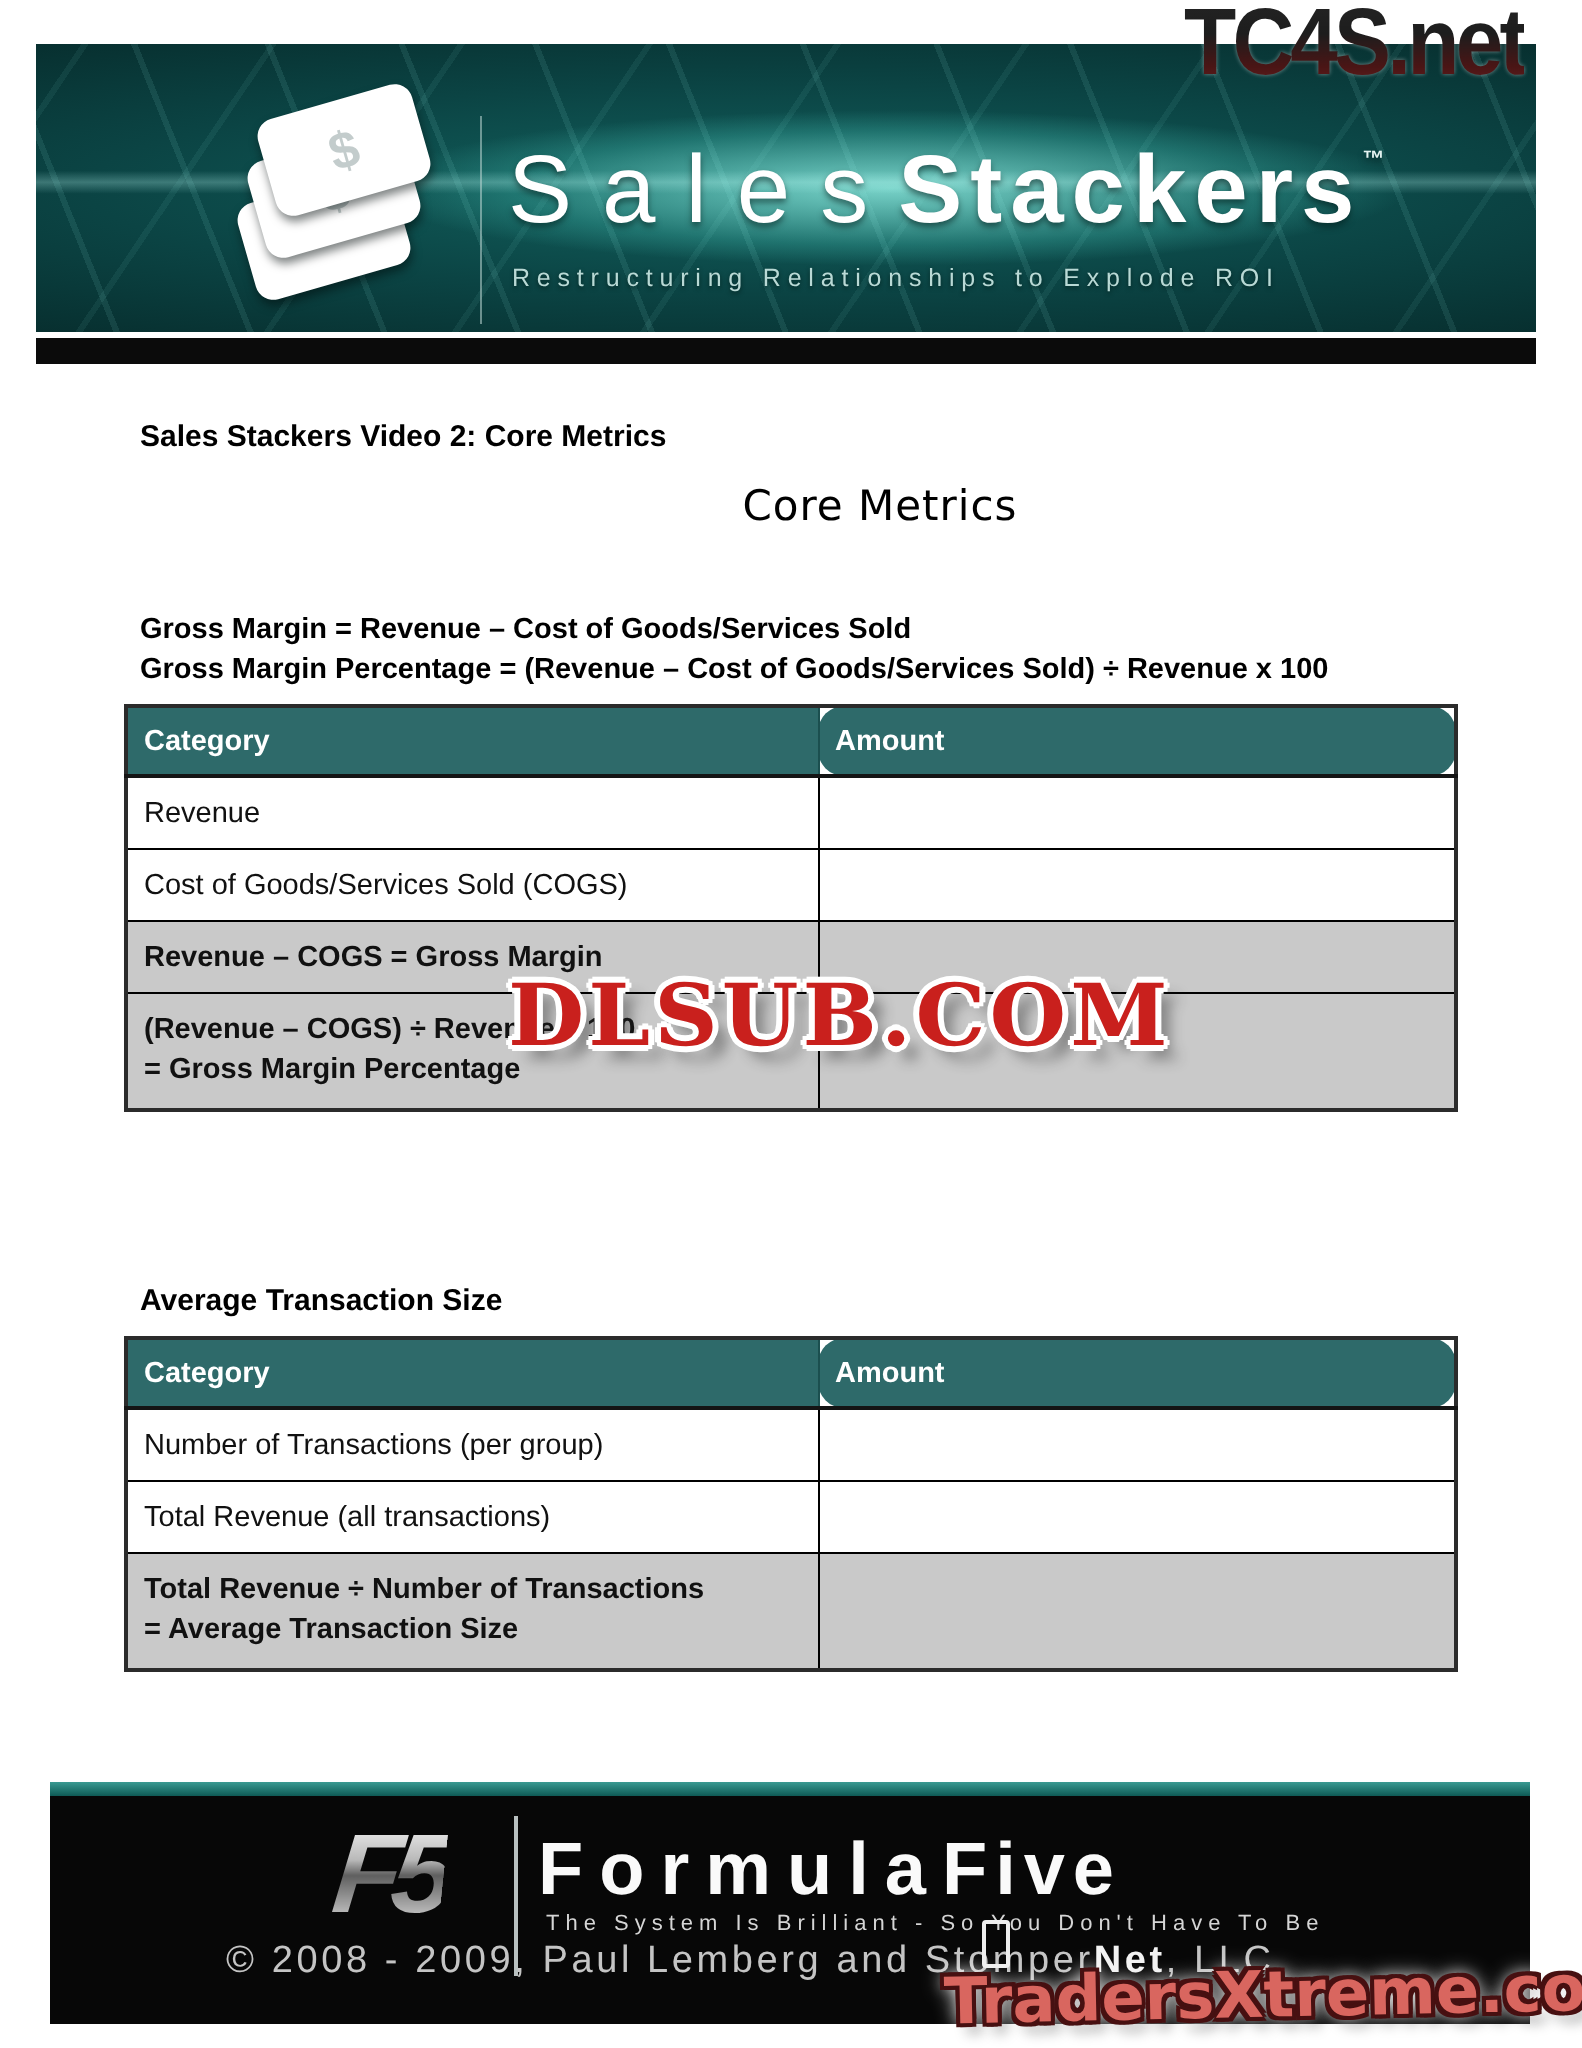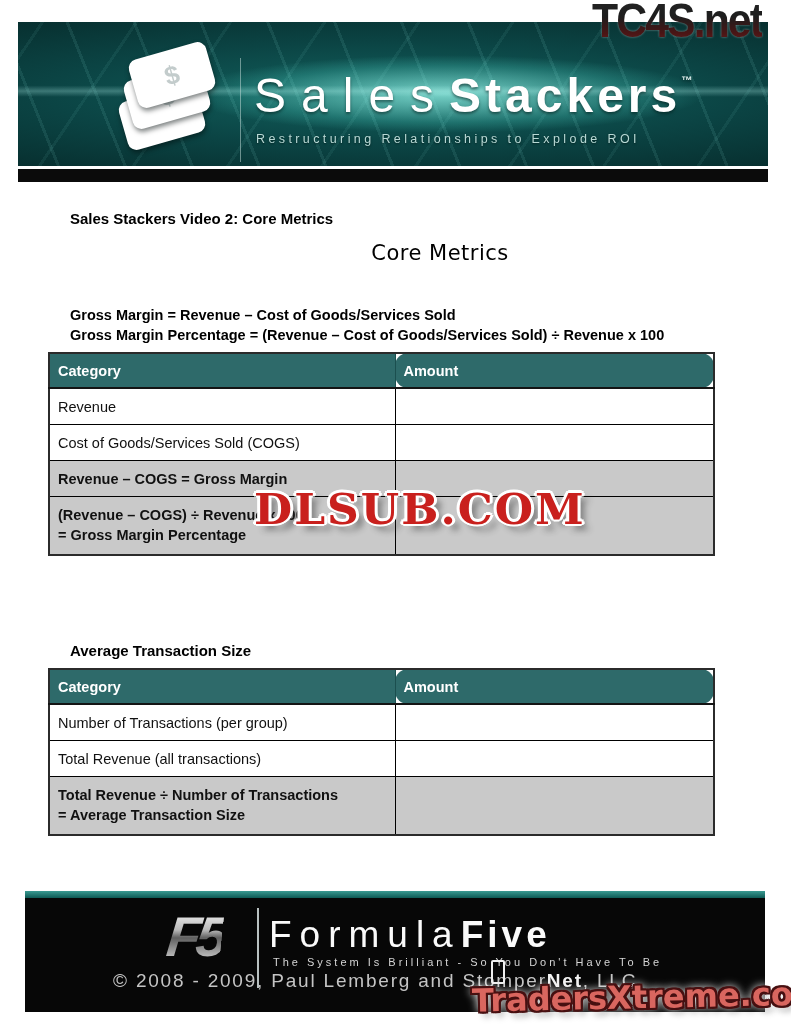--- a/index.html
+++ b/index.html
@@ -67,21 +67,21 @@
   .doc-title{
     position:absolute;left:90px;top:241px;width:700px;text-align:center;
     font-family:"DejaVu Sans",sans-serif;font-size:21px;font-weight:normal;color:#000;letter-spacing:.5px;
   }
   .formulas{position:absolute;left:70px;top:306px;font-size:14.5px;font-weight:bold;line-height:19.5px;color:#000;}
 
   .section2-heading{position:absolute;left:70px;top:642px;font-size:15px;font-weight:bold;color:#000;}
 
   
   table.metrics{
-    position:absolute;left:48px;width:665px;border-collapse:collapse;table-layout:fixed;
+    position:absolute;left:62px;width:665px;border-collapse:collapse;table-layout:fixed;
     font-size:14.5px;color:#111;border:2px solid #2b2b2b;
   }
   table.metrics.t1{top:352px;}
   table.metrics.t2{top:668px;}
   table.metrics col.c-cat{width:346px;}
   table.metrics col.c-amt{width:319px;}
   table.metrics th{
     background:#2e6a6a;color:#fff;font-weight:bold;text-align:left;
     padding:0 8px;height:33px;border-bottom:2px solid #141414;
   }
@@ -113,21 +113,21 @@
   .footer-band{position:absolute;left:25px;top:898px;width:740px;height:114px;background:#070707;}
   .f5{
     position:absolute;left:142px;top:6px;
     font-family:"Liberation Sans",sans-serif;font-style:italic;font-weight:bold;font-size:56px;
     letter-spacing:-5px;transform:skewX(-6deg);
     background:linear-gradient(#fdfdfd 5%,#b9b9b9 40%,#5f5f5f 52%,#d6d6d6 90%);
     -webkit-background-clip:text;background-clip:text;color:transparent;
   }
   .f-divider{position:absolute;left:232px;top:10px;width:2px;height:80px;background:rgba(215,225,225,.85);}
   .f-brand{position:absolute;left:244px;top:16px;white-space:nowrap;color:#fafafa;}
-  .f-brand .light{font-size:37px;font-weight:normal;letter-spacing:8px;}
+  .f-brand .light{font-size:37px;font-weight:bold;letter-spacing:8px;}
   .f-brand .bold{font-size:37px;font-weight:bold;letter-spacing:4px;}
   .f-tagline{position:absolute;left:248px;top:58px;font-size:11px;letter-spacing:3px;color:#d5d5d5;white-space:nowrap;}
   .f-copy{position:absolute;left:88px;top:72px;font-size:19px;letter-spacing:1.8px;color:#c4c4c4;white-space:nowrap;}
   .f-copy .b{color:#f2f2f2;font-weight:bold;}
   .f-rect{position:absolute;left:466px;top:62px;width:10px;height:20px;border:2px solid #eee;border-radius:2px;background:transparent;}
 
   
   .wm-bottom{
     position:absolute;left:472px;top:978px;z-index:60;white-space:nowrap;
     font-family:"DejaVu Sans",sans-serif;font-weight:bold;font-size:32px;

